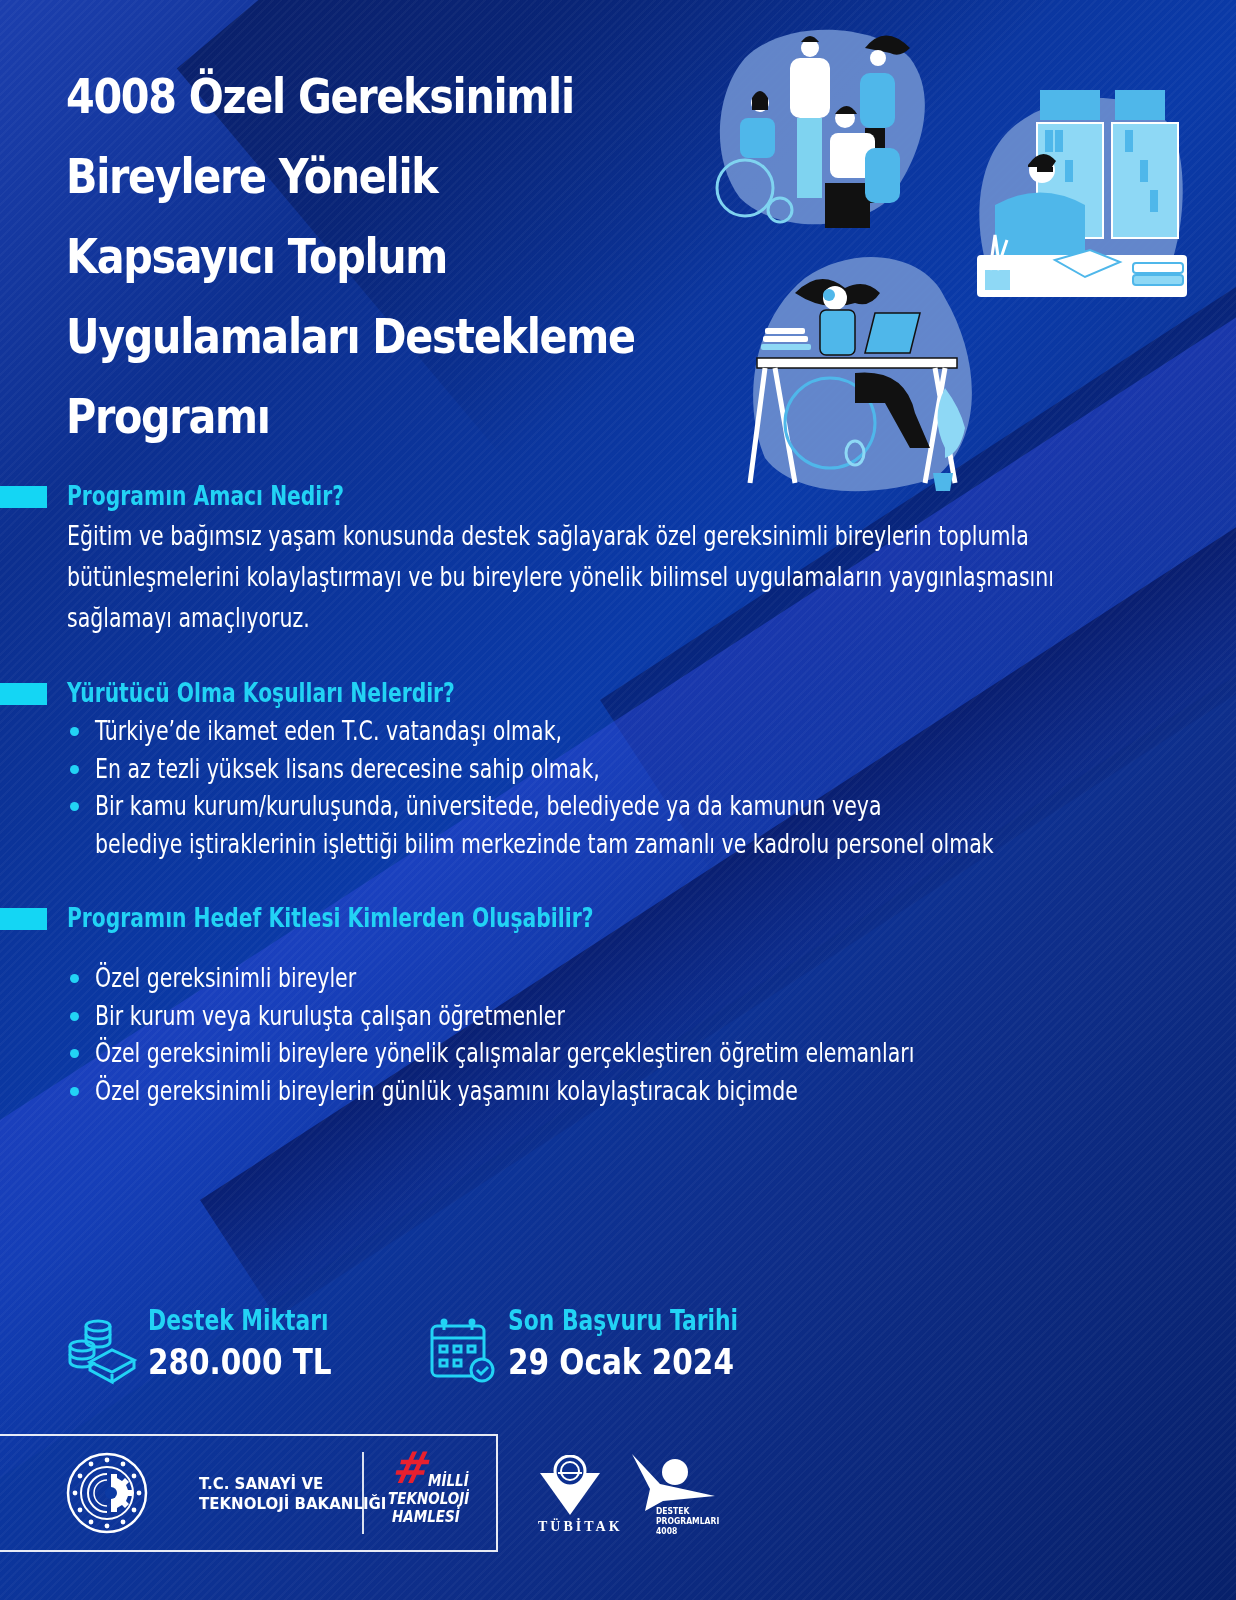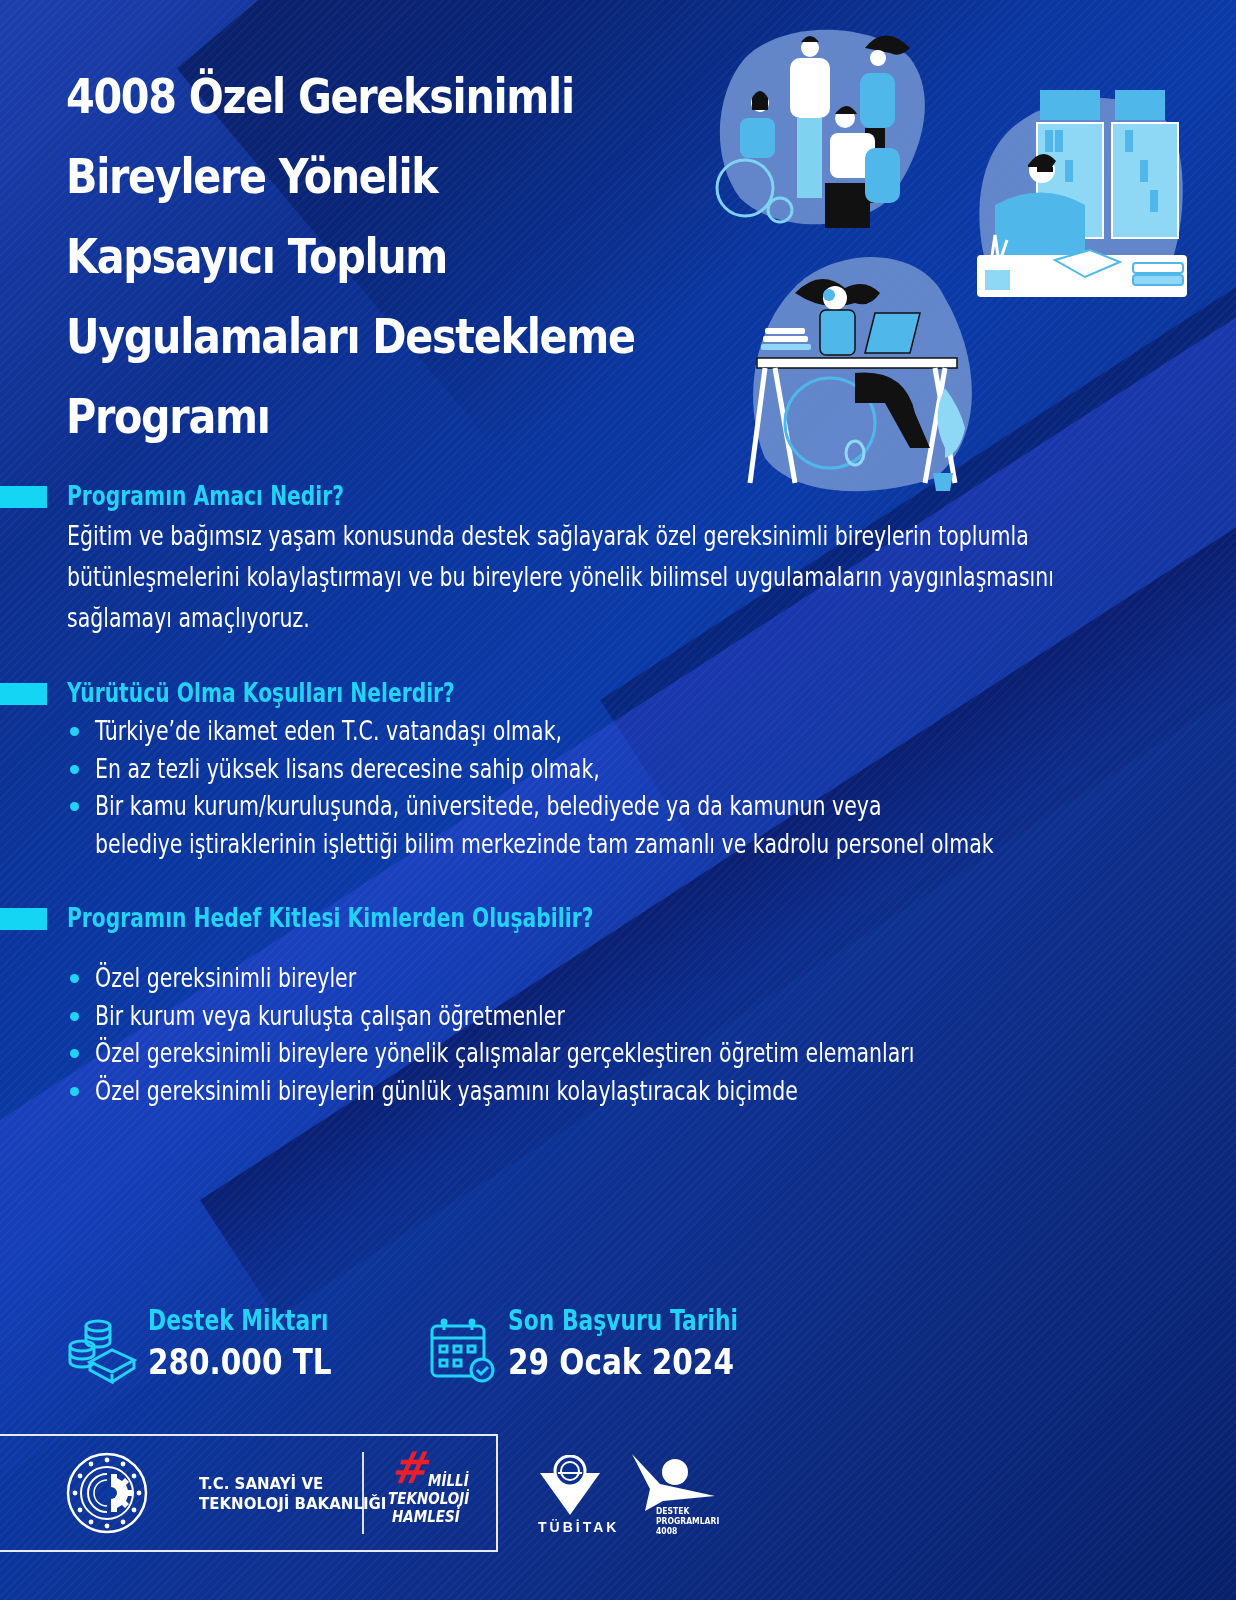--- a/index.html
+++ b/index.html
@@ -50,21 +50,21 @@
     .info .ic { width: 70px; height: 70px; margin-right: 10px; margin-top: 0; }
     .info .lbl { color: #22d3f5; font-family: "DejaVu Sans", sans-serif; font-weight: bold; font-size: 28px; line-height: 34px; transform: scaleX(0.78); transform-origin: left top; white-space: nowrap; }
     .info .val { font-family: "DejaVu Sans", sans-serif; font-weight: bold; font-size: 36px; line-height: 48px; transform: scaleX(0.82); transform-origin: left top; white-space: nowrap; }
 
     .footer-box { position: absolute; left: -2px; top: 1434px; width: 500px; height: 118px; border: 2px solid rgba(255,255,255,0.9); }
     .footer-div { position: absolute; left: 362px; top: 1452px; width: 2px; height: 82px; background: rgba(255,255,255,0.85); }
     .bak-text { position: absolute; left: 158px; top: 1474px; font-family: "DejaVu Sans", sans-serif; font-weight: bold; font-size: 15px; line-height: 20px; white-space: nowrap; margin-left: 41px; }
     .milli { position: absolute; left: 382px; top: 1452px; width: 110px; height: 84px; }
     .milli .hash { position: absolute; left: 12px; top: -6px; color: #e8202e; font-family: "DejaVu Sans", sans-serif; font-weight: bold; font-size: 44px; line-height: 44px; transform: skewX(-12deg); }
     .milli .w { position: absolute; color: #fff; font-family: "DejaVu Sans", sans-serif; font-weight: bold; font-style: italic; font-size: 15px; line-height: 15px; transform: scaleX(0.9); transform-origin: left top; white-space: nowrap; }
-    .tubitak-txt { position: absolute; left: 538px; top: 1519px; font-family: Liberation Sans, sans-serif; font-weight: bold; font-size: 14px; letter-spacing: 3px; }
+    .tubitak-txt { position: absolute; left: 538px; top: 1519px; font-family: Liberation Serif, serif; font-weight: bold; font-size: 14px; letter-spacing: 3px; }
     .destek-txt { position: absolute; left: 656px; top: 1506px; font-family: "DejaVu Sans", sans-serif; font-weight: bold; font-size: 9px; line-height: 10px; transform: scaleX(0.85); transform-origin: left top; white-space: nowrap; }
   </style>
 </head>
 <body>
 
 <div class="bg-layer">
 
   <div class="band band1"></div>
   <div class="band band4"></div>
   <div class="band band2"></div>

